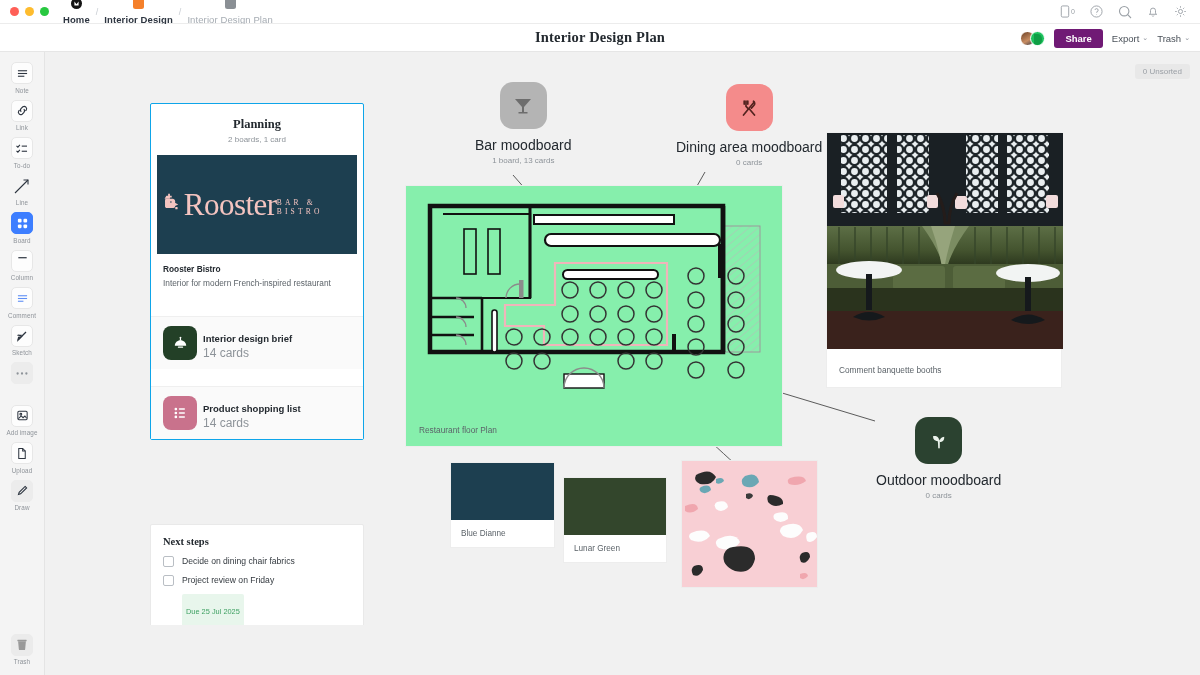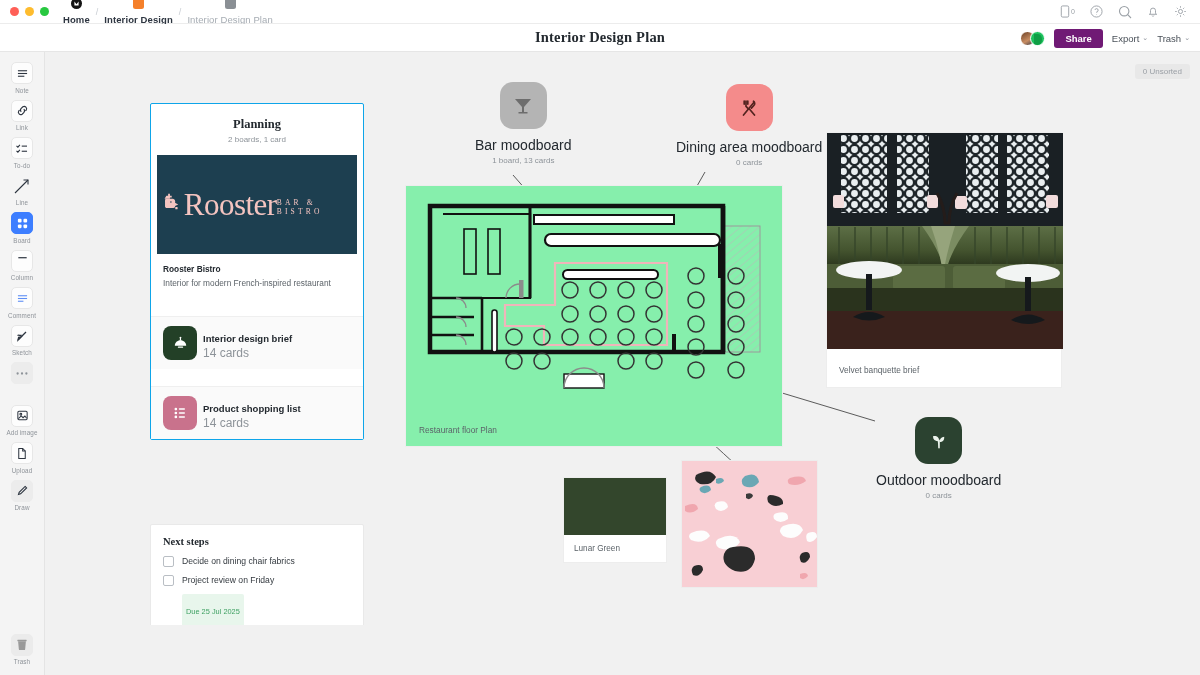--- a/index.html
+++ b/index.html
@@ -649,23 +649,27 @@
           <rect x="0" y="178" width="236" height="38" fill="#3a221c"></rect>
 
           <ellipse cx="42" cy="137" rx="33" ry="9" fill="#f2f4f3"></ellipse>
           <rect x="39" y="141" width="6" height="36" fill="#15191c"></rect>
           <path d="M26 184 q16-10 32 0 q-16 7-32 0z" fill="#15191c"></path>
           <ellipse cx="201" cy="140" rx="32" ry="9" fill="#f2f4f3"></ellipse>
           <rect x="198" y="144" width="6" height="34" fill="#15191c"></rect>
           <path d="M184 187 q17-11 34 0 q-17 8-34 0z" fill="#15191c"></path>
         </svg>
       </div>
-      <div class="photo-cap">Velvet banquette brief</div>
-    </div>
-
+      <div class="photo-cap">Comment banquette booths</div>
+    </div>
+
+    <div class="sw" style="left:405px; top:410px; width:105px;">
+      <div class="sw-fill" id="sw0" style="height: 57px; background: rgb(29, 63, 80);"></div>
+      <div class="sw-lbl">Blue Dianne</div>
+    </div>
 
     <div class="sw" style="left:518px; top:425px; width:104px;">
       <div class="sw-fill" id="sw1" style="height: 57px; background: rgb(51, 70, 44);"></div>
       <div class="sw-lbl">Lunar Green</div>
     </div>
 
     <div class="terrazzo" style="left:636px; top:408px; width:137px; height:128px;">
       <svg width="137" height="128" viewBox="0 0 137 128">
         <rect width="137" height="128" fill="#f8cfd4"></rect>
         <g>

